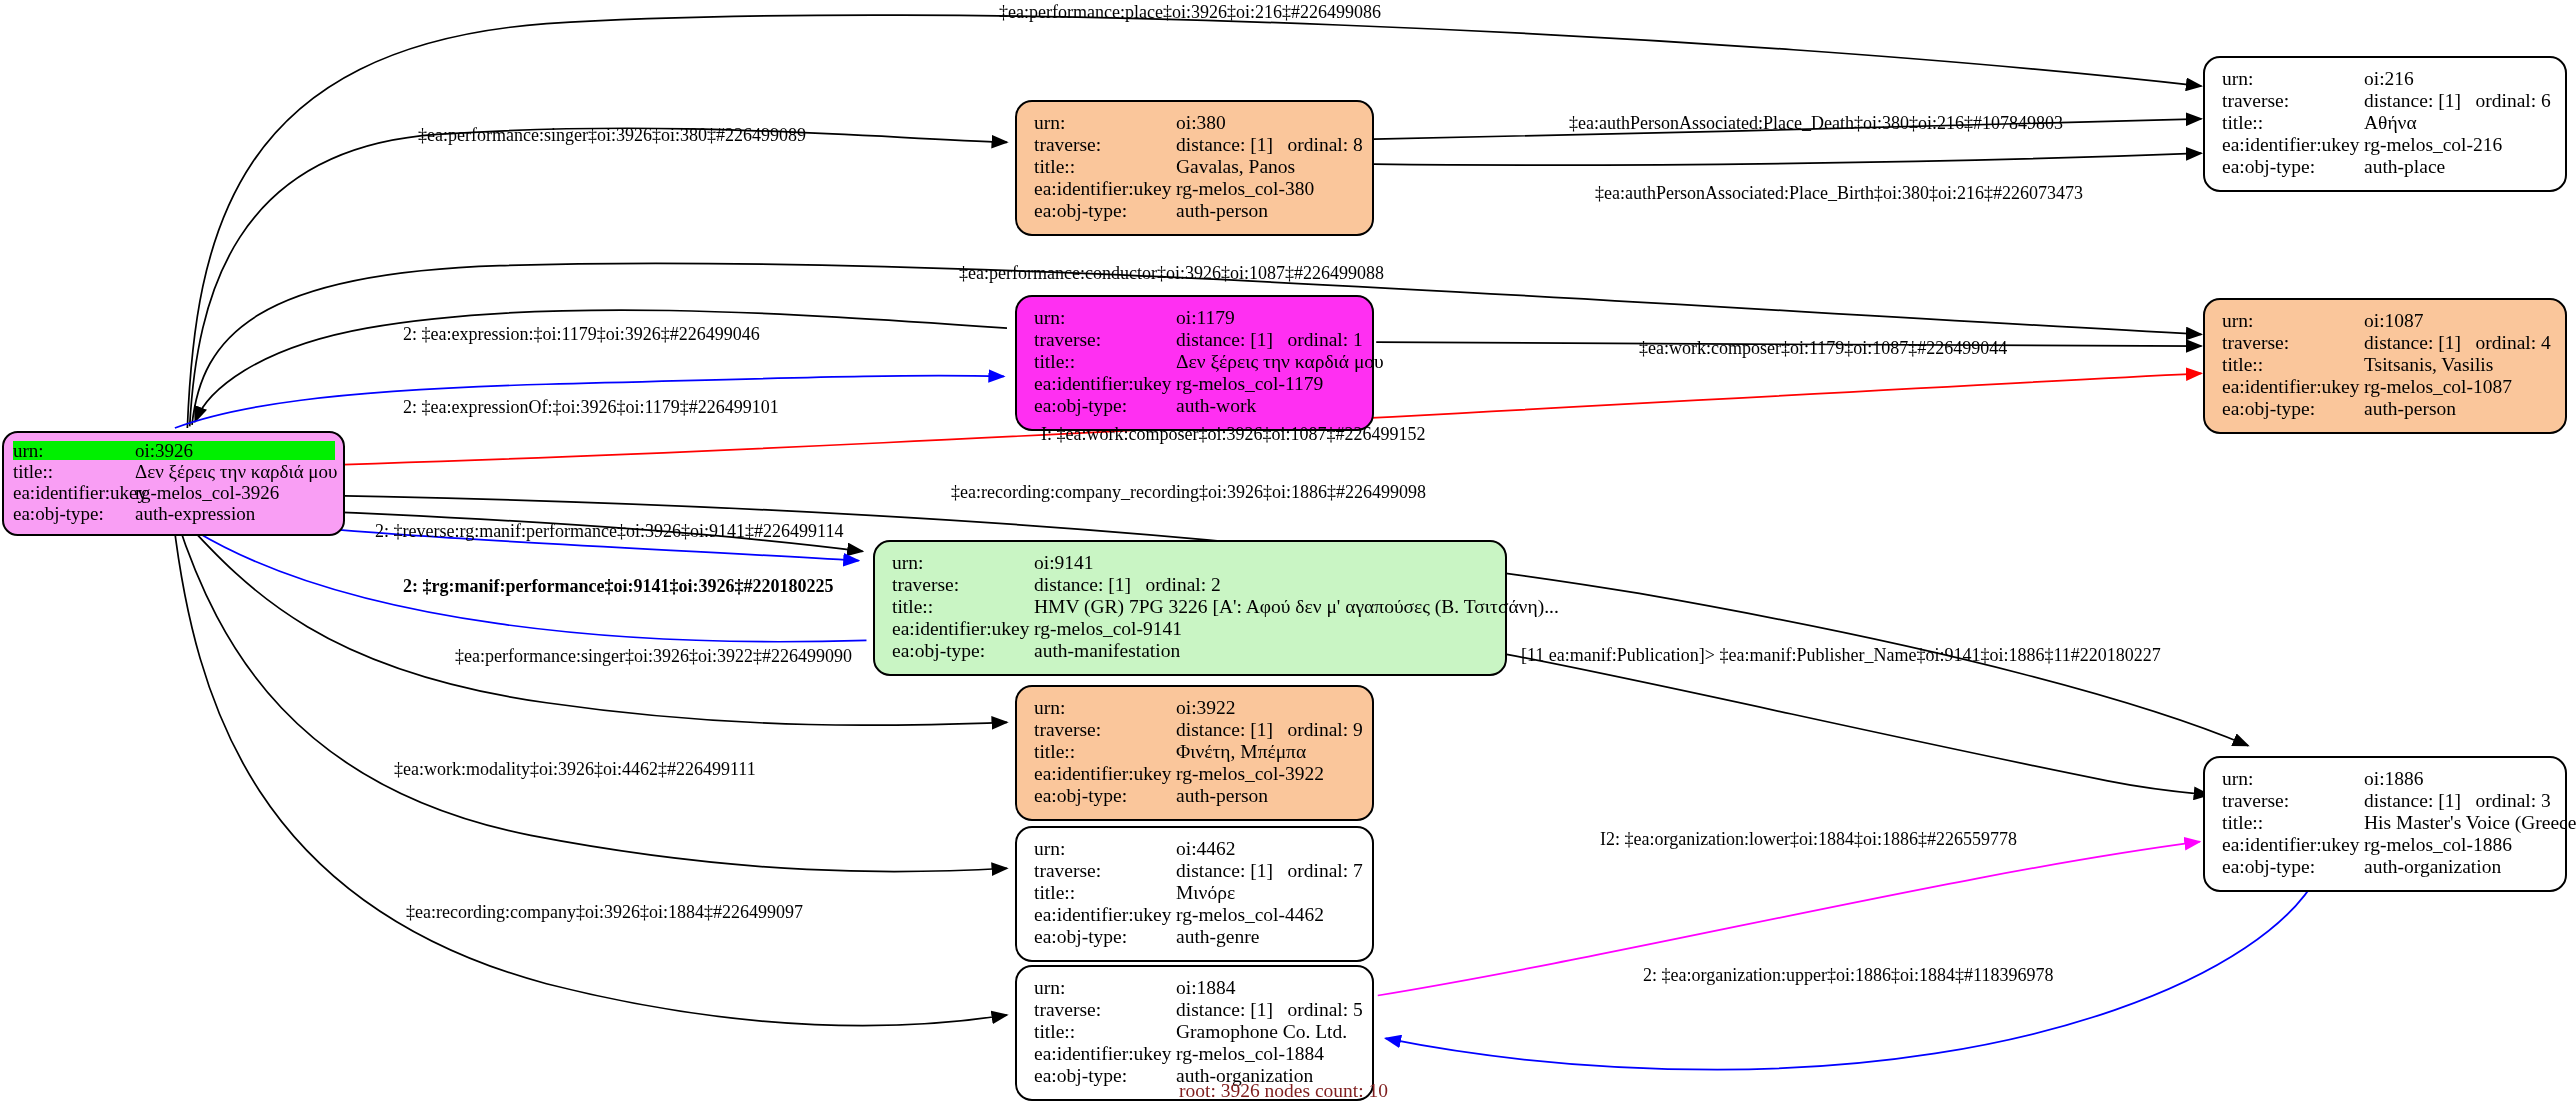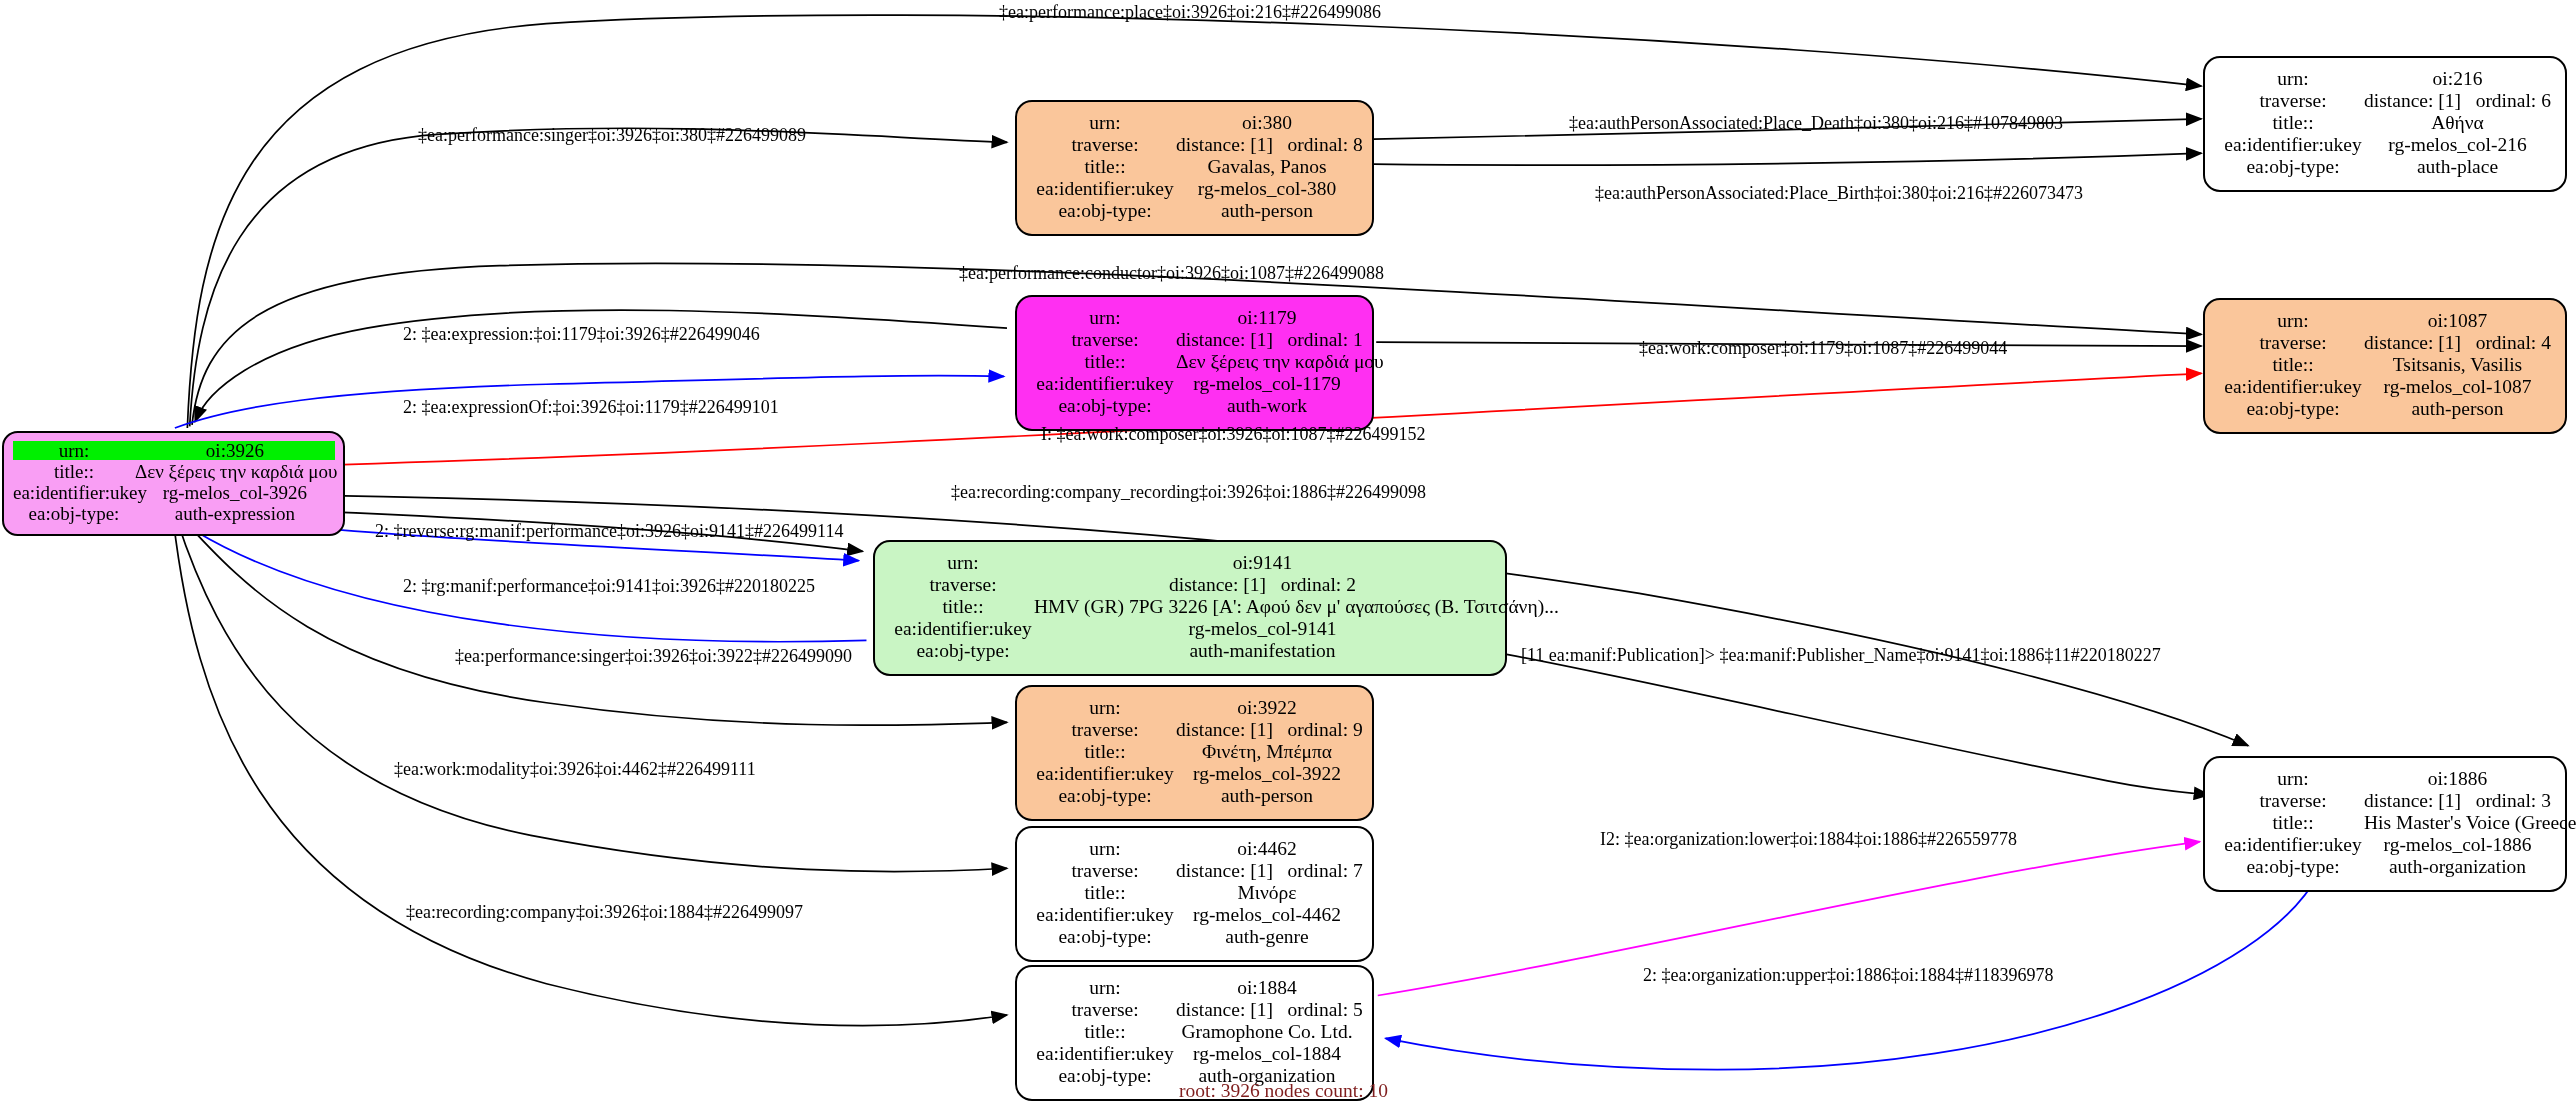--- a/index.html
+++ b/index.html
@@ -1,21 +1,21 @@
 <!DOCTYPE html>
 <html style="font-size:12.5px"><head>
 <meta charset="utf-8">
 <style>
   html,body{margin:0;padding:0;background:#ffffff;}
   body{font-family:"Liberation Serif","DejaVu Serif",serif;}
   #canvas{position:relative;width:2576px;height:1112px;background:#ffffff;overflow:hidden;}
   #edges{position:absolute;left:0;top:0;width:2576px;height:1112px;}
   .node{position:absolute;box-sizing:border-box;border:2px solid #000;border-radius:17px;
         background:#ffffff;padding:11px 14px 11px 17px;}
-  .node .row{display:flex;align-items:baseline;line-height:1.0;height:22px;text-align:center;}
+  .node .row{display:flex;align-items:baseline;line-height:1.0;height:22px;}
   .node .k{flex:0 0 auto;font-size:19.5px;color:#000;white-space:nowrap;}
   .node .v{flex:1 1 auto;font-size:19.5px;color:#000;white-space:nowrap;}
   .node .sub{display:inline-block;}
   .node.w-std .k{width:142px;}
   .orange{background:#fac69b;}
   .magenta{background:#ff2ff2;}
   .green{background:#c9f5c4;}
   .pinknode{background:#f99ef4;border-radius:15.6px;padding:7.8px 7.8px 9.4px 9.4px;}
   .pinknode .row{height:21px;}
   .pinknode .k{width:122px;font-size:19px;}
@@ -315,21 +315,21 @@
   <div class="elabel" style="left:418px;top:125px;">‡ea:performance:singer‡oi:3926‡oi:380‡#226499089</div>
   <div class="elabel" style="left:1569px;top:113px;">‡ea:authPersonAssociated:Place_Death‡oi:380‡oi:216‡#107849803</div>
   <div class="elabel" style="left:1595px;top:146px;margin-top:37px;">‡ea:authPersonAssociated:Place_Birth‡oi:380‡oi:216‡#226073473</div>
   <div class="elabel" style="left:959px;top:263px;text-align:center;">‡ea:performance:conductor‡oi:3926‡oi:1087‡#226499088</div>
   <div class="elabel" style="left:403px;top:324px;">2: ‡ea:expression:‡oi:1179‡oi:3926‡#226499046</div>
   <div class="elabel" style="left:403px;top:397px;">2: ‡ea:expressionOf:‡oi:3926‡oi:1179‡#226499101</div>
   <div class="elabel" style="left:1639px;top:338px;">‡ea:work:composer‡oi:1179‡oi:1087‡#226499044</div>
   <div class="elabel" style="left:1041px;top:424px;">I: ‡ea:work:composer‡oi:3926‡oi:1087‡#226499152</div>
   <div class="elabel" style="left:951px;top:482px;">‡ea:recording:company_recording‡oi:3926‡oi:1886‡#226499098</div>
   <div class="elabel" style="left:375px;top:521px;">2: ‡reverse:rg:manif:performance‡oi:3926‡oi:9141‡#226499114</div>
-  <div class="elabel" style="left:403px;top:576px;">2: ‡rg:manif:performance‡oi:9141‡oi:3926‡#220180225</div>
+  <div class="elabel" style="left:403px;top:576px;font-weight:bold;">2: ‡rg:manif:performance‡oi:9141‡oi:3926‡#220180225</div>
   <div class="elabel" style="left:419px;top:646px;margin-left:36px;">‡ea:performance:singer‡oi:3926‡oi:3922‡#226499090</div>
   <div class="elabel" style="left:1521px;top:645px;">[11 ea:manif:Publication]&gt; ‡ea:manif:Publisher_Name‡oi:9141‡oi:1886‡11#220180227</div>
   <div class="elabel" style="left:394px;top:759px;">‡ea:work:modality‡oi:3926‡oi:4462‡#226499111</div>
   <div class="elabel" style="left:406px;top:902px;">‡ea:recording:company‡oi:3926‡oi:1884‡#226499097</div>
   <div class="elabel" style="left:1600px;top:829px;">I2: ‡ea:organization:lower‡oi:1884‡oi:1886‡#226559778</div>
   <div class="elabel" style="left:1643px;top:965px;">2: ‡ea:organization:upper‡oi:1886‡oi:1884‡#118396978</div>
 
   <div class="footer" style="left:1179px;top:1080px;">root: 3926 nodes count: 10</div>
 
 </div>

